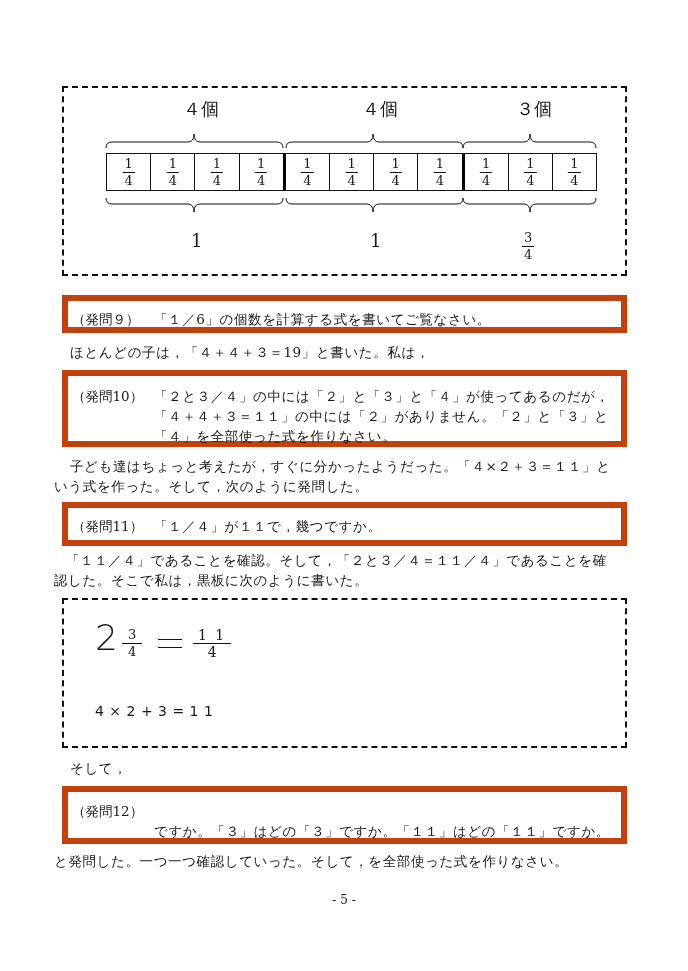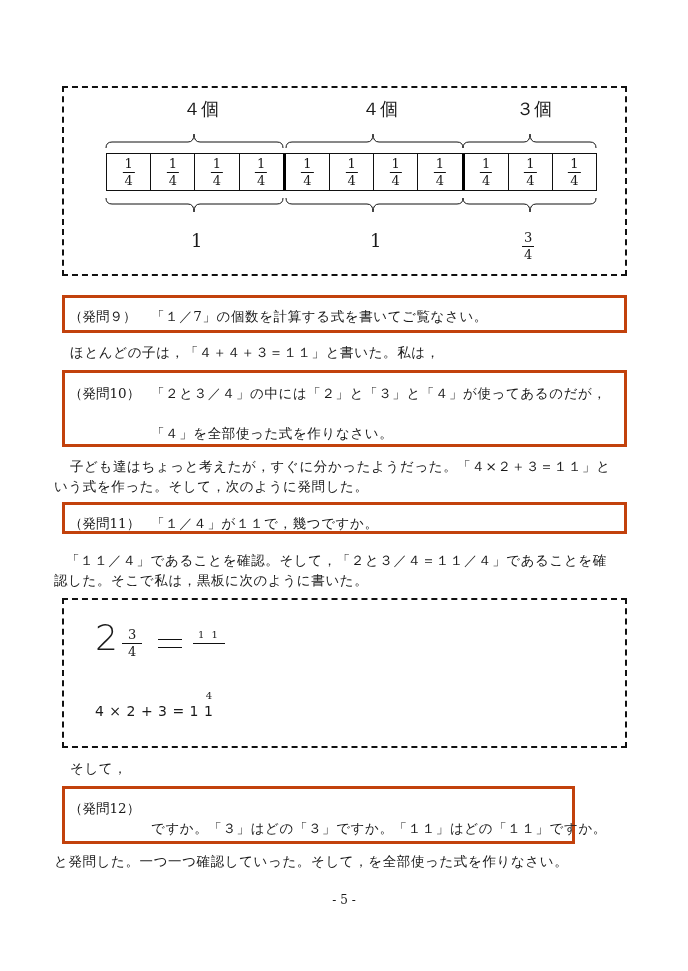--- a/index.html
+++ b/index.html
@@ -6,21 +6,21 @@
     body {
       width: 688px; height: 971px; position: relative; overflow: hidden;
       font-family: "DejaVu Serif", "Liberation Serif", serif;
       color: #1a1a1a; font-size: 13.5px;
     }
     .abs { position: absolute; }
     .dashbox {
       position: absolute; border: 2px dashed #111; box-sizing: border-box;
     }
     .solidbox {
-      position: absolute; border: 3px solid #c2410c; box-sizing: border-box;
+      position: absolute; border: 6px solid #c2410c; box-sizing: border-box;
     }
     .line { position: absolute; white-space: nowrap; line-height: 20px; letter-spacing: 0.6px; }
     .qlabel { position: absolute; white-space: nowrap; line-height: 20px; }
     .frac {
       position: absolute; display: flex; flex-direction: column; align-items: center;
       font-family: "DejaVu Serif", serif; font-size: 13px; line-height: 14px;
     }
     .frac .num { padding: 0 2px 1px 2px; border-bottom: 1px solid #111; }
     .frac .den { padding-top: 1px; }
     .bar {
@@ -132,58 +132,59 @@
 
 <span class="grouplabel" style="left:191px; top:230px;">1</span>
 <span class="grouplabel" style="left:370px; top:230px;">1</span>
 <div class="frac" style="left:522px; top:231px;">
   <span class="num">3</span>
   <span class="den">4</span>
 </div>
 
 <div class="solidbox" style="left:62px; top:295px; width:565px; height:38px;">
   <span class="qlabel" style="left:4px; top:8px;">（発問９）</span>
-  <span class="line" style="left:86px; top:8px;">「１／7」の個数を計算する式を書いてご覧なさい。</span>
+  <span class="line" style="left:86px; top:8px;">「１／6」の個数を計算する式を書いてご覧なさい。</span>
 </div>
 
-<div class="line" style="left:70px; top:342px;">ほとんどの子は，「４＋４＋３＝１１」と書いた。私は，</div>
+<div class="line" style="left:70px; top:342px;">ほとんどの子は，「４＋４＋３＝19」と書いた。私は，</div>
 
 <div class="solidbox" style="left:62px; top:370px; width:565px; height:77px;">
   <span class="qlabel" style="left:4px; top:10px;">（発問10）</span>
   <span class="line" style="left:86px; top:10px;">「２と３／４」の中には「２」と「３」と「４」が使ってあるのだが，</span>
+  <span class="line" style="left:86px; top:30px;">「４＋４＋３＝１１」の中には「２」がありません。「２」と「３」と</span>
   <span class="line" style="left:86px; top:50px;">「４」を全部使った式を作りなさい。</span>
 </div>
 
 <div class="line" style="left:70px; top:456px;">子ども達はちょっと考えたが，すぐに分かったようだった。「４×２＋３＝１１」と</div>
 <div class="line" style="left:54px; top:476px;">いう式を作った。そして，次のように発問した。</div>
 
-<div class="solidbox" style="left:62px; top:502px; width:565px; height:32px;">
+<div class="solidbox" style="left:62px; top:502px; width:565px; height:44px;">
   <span class="qlabel" style="left:4px; top:8px;">（発問11）</span>
   <span class="line" style="left:86px; top:8px;">「１／４」が１１で，幾つですか。</span>
 </div>
 
 <div class="line" style="left:66px; top:550px;">「１１／４」であることを確認。そして，「２と３／４＝１１／４」であることを確</div>
 <div class="line" style="left:54px; top:570px;text-align:center;">認した。そこで私は，黒板に次のように書いた。</div>
 
 <div class="dashbox" style="left:62px; top:598px; width:565px; height:150px;"></div>
 
 <span class="abs" style="left:95px; top:618px; font-family:'DejaVu Sans', sans-serif; font-size:36px; font-weight:200; line-height:40px;">2</span>
 <div class="frac" style="left:122px; top:628px; font-size:13px;">
   <span class="num" style="padding:0 6px 1px 6px;">3</span>
   <span class="den">4</span>
 </div>
 <div class="abs" style="left:158px; top:639px; width:24px; height:7px; border-top:1.5px solid #111; border-bottom:1.5px solid #111;"></div>
-<div class="frac" style="left:193px; top:628px; font-size:10px;gap:44px;">
+<div class="frac" style="left:193px; top:628px; font-size:14px;">
   <span class="num" style="padding:0 5px 1px 5px; letter-spacing:2px;">1 1</span>
   <span class="den">4</span>
 </div>
 <span class="abs" style="left:95px; top:703px; font-family:'DejaVu Sans', sans-serif; font-size:14px; letter-spacing:0.5px;">4 × 2 + 3 = 1 1</span>
 
 <div class="line" style="left:70px; top:758px;">そして，</div>
 
-<div class="solidbox" style="left:62px; top:786px; width:513px; height:58px;">
+<div class="solidbox" style="left:62px; top:786px; width:565px; height:58px;">
   <span class="qlabel" style="left:4px; top:9px;">（発問12）</span>
   <span class="line" style="left:86px; top:29px;">ですか。「３」はどの「３」ですか。「１１」はどの「１１」ですか。</span>
 </div>
 
 <div class="line" style="left:54px; top:851px;">と発問した。一つ一つ確認していった。そして，を全部使った式を作りなさい。</div>
 
 <div class="pagenum">- 5 -</div>
 
 </body></html>

